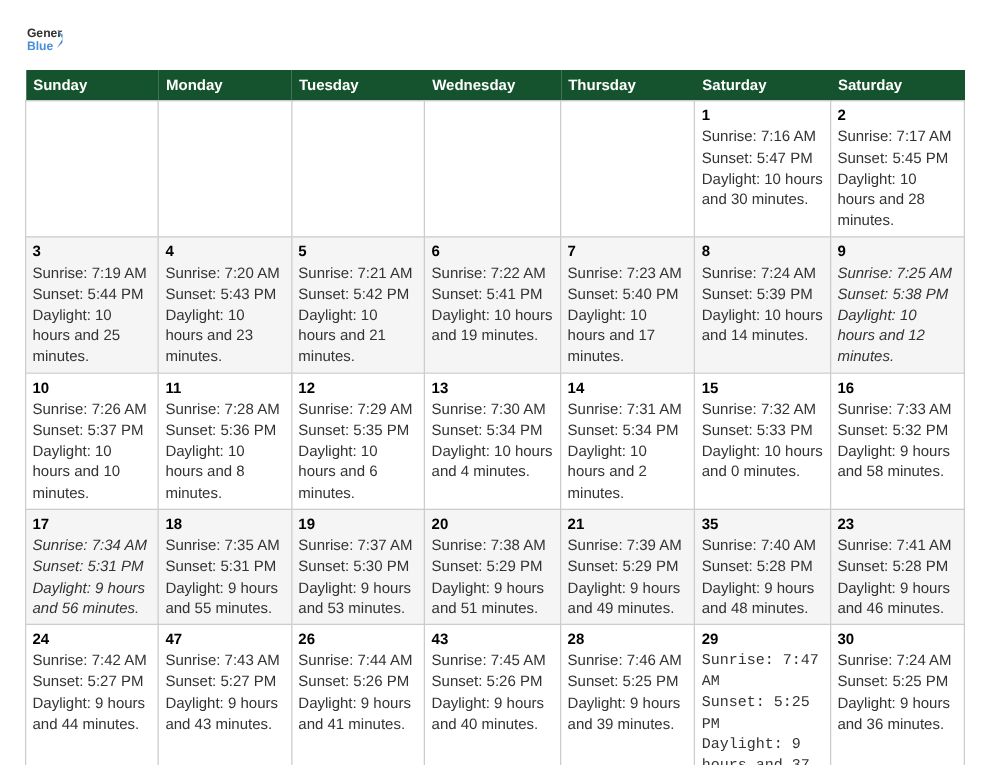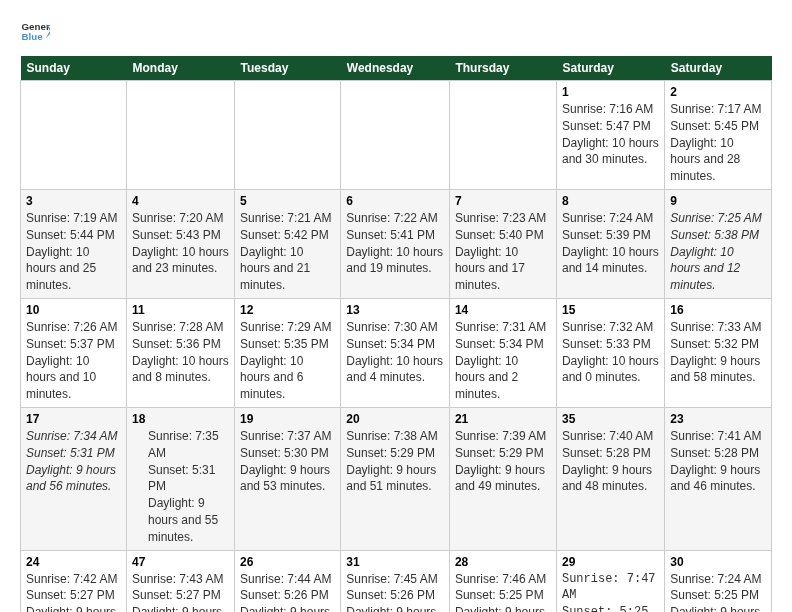--- a/index.html
+++ b/index.html
@@ -228,21 +228,21 @@
         </tr>
         <tr>
           <td>
             <span class="day-num">17</span>
             <div class="day-info" style="white-space: pre-line; font-style: italic;">Sunrise: 7:34 AM
 Sunset: 5:31 PM
 Daylight: 9 hours and 56 minutes.</div>
           </td>
           <td>
             <span class="day-num">18</span>
-            <div class="day-info" style="white-space: pre-line; margin-left: 16px;">Sunrise: 7:35 AM
+            <div class="day-info" style="white-space: pre-line;">Sunrise: 7:35 AM
 Sunset: 5:31 PM
 Daylight: 9 hours and 55 minutes.</div>
           </td>
           <td>
             <span class="day-num">19</span>
             <div class="day-info" style="white-space: pre-line;">Sunrise: 7:37 AM
 Sunset: 5:30 PM
 Daylight: 9 hours and 53 minutes.</div>
           </td>
           <td>
@@ -283,21 +283,21 @@
 Sunset: 5:27 PM
 Daylight: 9 hours and 43 minutes.</div>
           </td>
           <td>
             <span class="day-num">26</span>
             <div class="day-info" style="white-space: pre-line;">Sunrise: 7:44 AM
 Sunset: 5:26 PM
 Daylight: 9 hours and 41 minutes.</div>
           </td>
           <td>
-            <span class="day-num">31</span>
+            <span class="day-num">43</span>
             <div class="day-info" style="white-space: pre-line;">Sunrise: 7:45 AM
 Sunset: 5:26 PM
 Daylight: 9 hours and 40 minutes.</div>
           </td>
           <td>
             <span class="day-num">28</span>
             <div class="day-info" style="white-space: pre-line;">Sunrise: 7:46 AM
 Sunset: 5:25 PM
 Daylight: 9 hours and 39 minutes.</div>
           </td>

